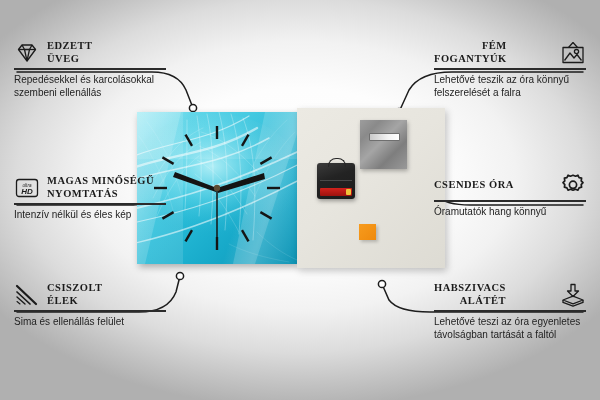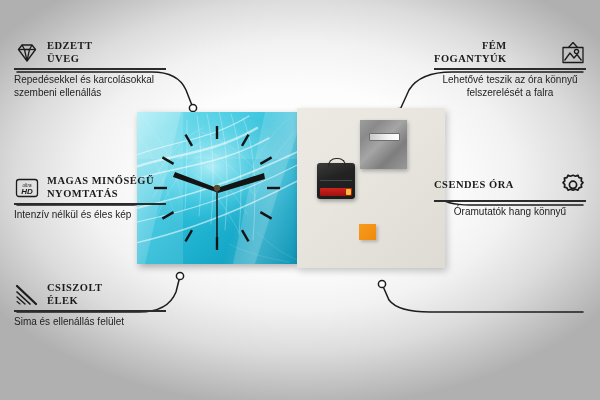--- a/index.html
+++ b/index.html
@@ -26,21 +26,21 @@
     font-family:"Liberation Serif", serif;
     font-size:10.5px;font-weight:700;letter-spacing:.5px;
     color:#1b1b1b;line-height:12.5px;text-transform:uppercase;
   }
   .feat.right .ttl{text-align:right;}
   .rule{height:1.5px;background:#2b2b2b;margin:3px 0 3.5px 0;}
   .desc{
     font-family:Liberation Sans, sans-serif;
     font-size:10px;line-height:13px;color:#232323;
   }
-  .feat.right .desc{text-align:center;}
+  .feat.right .desc{text-align:left;}
 
   .ico{width:26px;height:24px;flex:0 0 26px;display:block;font-style:italic;}
   .ico svg{display:block;width:26px;height:24px;}
 
   
   #f-glass   {left:14px; top:40px;  width:152px;}
   #f-print   {left:14px; top:175px; width:152px;}
   #f-edges   {left:14px; top:282px; width:152px;}
   
   #f-handles {left:434px;top:40px;  width:152px;}
@@ -318,14 +318,30 @@
           <path d="M13,2.2 l2.6,1.0 2.3,-1.0 1.2,2.4 2.5,0.6 -0.4,2.6 1.8,1.9 -1.8,1.9 0.4,2.6 -2.5,0.6 -1.2,2.4 -2.3,-1.0 -2.6,1.0 -2.6,-1.0 -2.3,1.0 -1.2,-2.4 -2.5,-0.6 0.4,-2.6 -1.8,-1.9 1.8,-1.9 -0.4,-2.6 2.5,-0.6 1.2,-2.4 2.3,1.0 Z"></path>
           <circle cx="13" cy="11.8" r="3.6"></circle>
         </g>
           </svg>
       </span>
     </div>
     <div class="rule"></div>
     <div class="desc">Óramutatók hang könnyű</div>
   </div>
 
+  <div class="feat right" id="f-foam">
+    <div class="head">
+      <span class="ttl"><span>HABSZIVACS</span><br><span>ALÁTÉT</span></span>
+      <span class="ico">
+        <svg viewBox="0 0 26 24">
+            <g fill="none" stroke="#1b1b1b" stroke-width="1.3" stroke-linejoin="round">
+          <path d="M11,1.5 L15,1.5 L15,8 L18.5,8 L13,13.5 L7.5,8 L11,8 Z"></path>
+          <path d="M13,13.2 L23,17 L13,20.8 L3,17 Z"></path>
+          <path d="M3,17 L3,19.4 L13,23.2 L23,19.4 L23,17"></path>
+        </g>
+          </svg>
+      </span>
+    </div>
+    <div class="rule"></div>
+    <div class="desc">Lehetővé teszi az óra egyenletes távolságban tartását a faltól</div>
+  </div>
 
 </div>
 
 </body></html>

